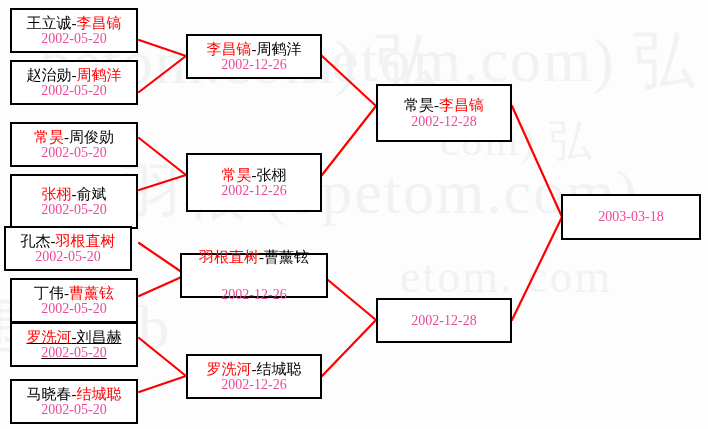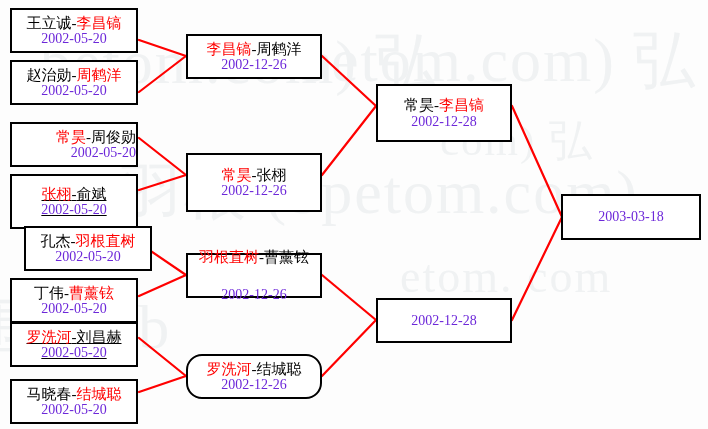--- a/index.html
+++ b/index.html
@@ -64,21 +64,21 @@
   .players {
     font-size: 15px;
     color: #000000;
     white-space: nowrap;
   }
   .players .win  { color: #ff0000; }
   .players .lose { color: #000000; }
   .players .dash { color: #000000; }
   .date {
     font-size: 14px;
-    color: #6d28d9;
+    color: #ec4899;
     white-space: nowrap;
     margin-top: 0;
     font-family: "Liberation Serif", "DejaVu Serif", serif;
   }
 </style>
 </head>
 <body>
 
 <div id="stage">
 
@@ -120,31 +120,31 @@
   <div class="match" style="left:10px;  top:8px;   width:128px; height:45px;">
     <div class="players"><span class="lose">王立诚</span><span class="dash">-</span><span class="win">李昌镐</span></div>
     <div class="date">2002-05-20</div>
   </div>
 
   <div class="match" style="left:10px;  top:60px;  width:128px; height:45px;text-align:center;">
     <div class="players"><span class="lose">赵治勋</span><span class="dash">-</span><span class="win">周鹤洋</span></div>
     <div class="date">2002-05-20</div>
   </div>
 
-  <div class="match" style="left:10px;  top:122px; width:128px; height:45px;align-items:flex-end;">
+  <div class="match" style="left:10px;  top:122px; width:128px; height:45px;">
     <div class="players"><span class="win">常昊</span><span class="dash">-</span><span class="lose">周俊勋</span></div>
     <div class="date">2002-05-20</div>
   </div>
 
-  <div class="match" style="left:10px;  top:174px; width:128px; height:55px;text-decoration:underline;">
+  <div class="match" style="left:10px;  top:174px; width:128px; height:55px;">
     <div class="players"><span class="win">张栩</span><span class="dash">-</span><span class="lose">俞斌</span></div>
     <div class="date">2002-05-20</div>
   </div>
 
-  <div class="match" style="left:24px;  top:226px; width:128px; height:45px;">
+  <div class="match" style="left:4px;  top:226px; width:128px; height:45px;">
     <div class="players"><span class="lose">孔杰</span><span class="dash">-</span><span class="win">羽根直树</span></div>
     <div class="date">2002-05-20</div>
   </div>
 
   <div class="match" style="left:10px;  top:278px; width:128px; height:45px;">
     <div class="players"><span class="lose">丁伟</span><span class="dash">-</span><span class="win">曹薰铉</span></div>
     <div class="date">2002-05-20</div>
   </div>
 
   <div class="match" style="left:10px;  top:322px; width:128px; height:45px;text-decoration:underline;">
@@ -160,26 +160,26 @@
   <div class="match" style="left:186px; top:34px;  width:136px; height:45px;">
     <div class="players"><span class="win">李昌镐</span><span class="dash">-</span><span class="lose">周鹤洋</span></div>
     <div class="date">2002-12-26</div>
   </div>
 
   <div class="match" style="left:186px; top:153px; width:136px; height:59px;">
     <div class="players"><span class="win">常昊</span><span class="dash">-</span><span class="lose">张栩</span></div>
     <div class="date">2002-12-26</div>
   </div>
 
-  <div class="match" style="left:186px; top:253px; width:136px; height:45px;gap:22px;">
+  <div class="match" style="left:180px; top:253px; width:148px; height:45px;gap:22px;">
     <div class="players"><span class="win">羽根直树</span><span class="dash">-</span><span class="lose">曹薰铉</span></div>
     <div class="date">2002-12-26</div>
   </div>
 
-  <div class="match" style="left:186px; top:354px; width:136px; height:45px;border-radius:16px;">
+  <div class="match" style="left:186px; top:354px; width:136px; height:45px;">
     <div class="players"><span class="win">罗洗河</span><span class="dash">-</span><span class="lose">结城聪</span></div>
     <div class="date">2002-12-26</div>
   </div>
 
   <div class="match" style="left:376px; top:84px;  width:136px; height:58px;">
     <div class="players"><span class="lose">常昊</span><span class="dash">-</span><span class="win">李昌镐</span></div>
     <div class="date">2002-12-28</div>
   </div>
 
   <div class="match" style="left:376px; top:298px; width:136px; height:45px;">

